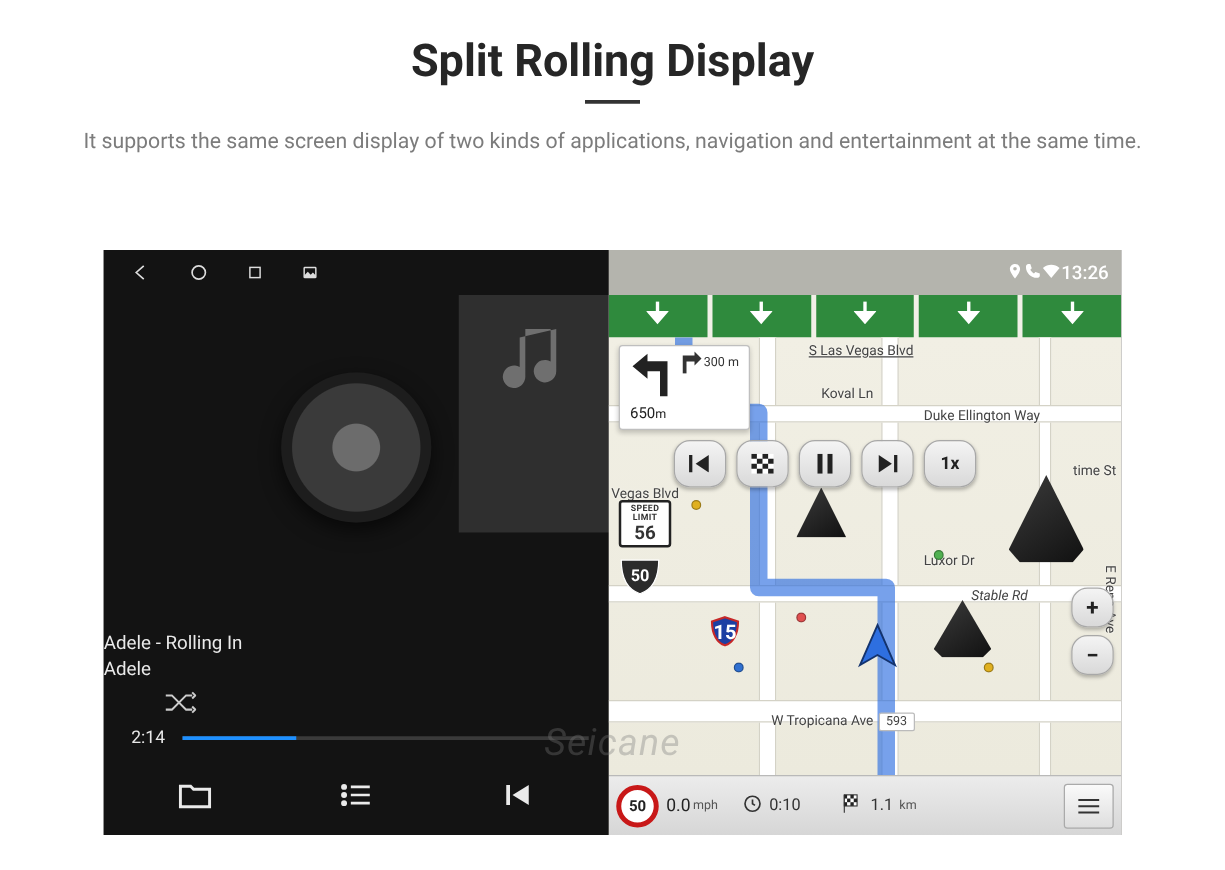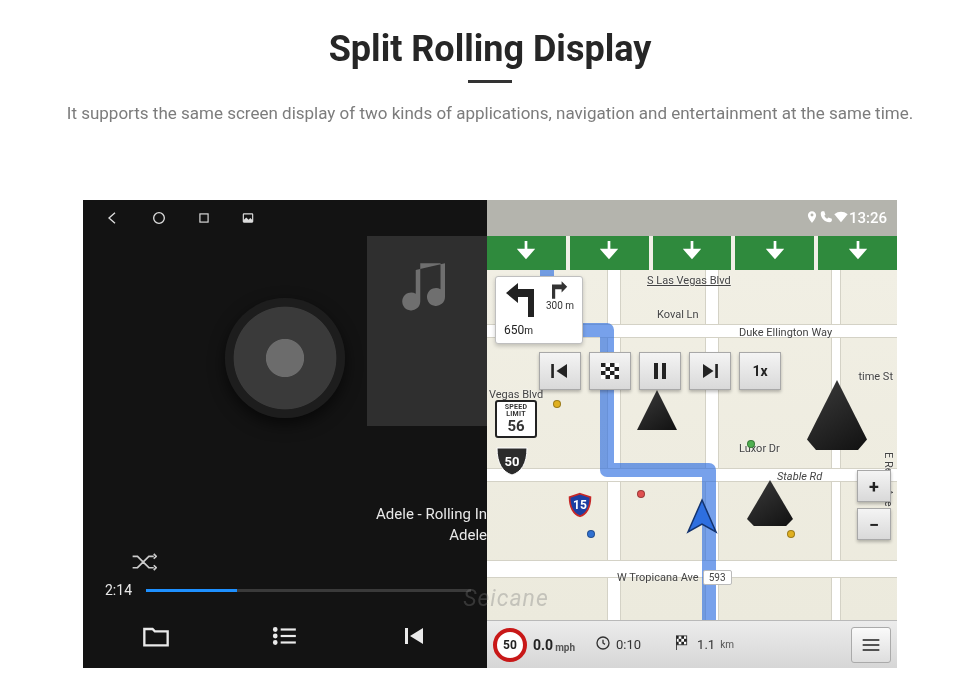--- a/index.html
+++ b/index.html
@@ -76,21 +76,21 @@
 .music-tile {
   position:absolute;
   right:0; top:0;
   width:120px; height:190px;
   background:#2f2f2f;
   display:flex; align-items:flex-start; justify-content:center;
   padding-top:20px;
 }
 .note-glyph { color:#6f6f6f; }
 .track-block {
-  text-align:right;
+  text-align:left;
   font-size:15px;
   color:#e9e9e9;
   line-height:1.4;
   margin-top:24px;
 }
 .shuffle-row {
   display:flex; align-items:center; gap:30px;
   padding: 6px 16px 2px 48px;
   color:#ccc;
 }
@@ -137,21 +137,21 @@
 .label { position:absolute; font-size:11px; color:#444; white-space:nowrap; text-shadow:0 0 2px #fff; }
 .street-badge { display:inline-block; padding:1px 5px; background:#fff; border:1px solid #bbb; border-radius:2px; font-size:10px; margin-left:4px;}
 .turn-card {
   position:absolute; left:8px; top:6px;
   background:#fff; border:1px solid #bfbfbf; border-radius:3px;
   padding:4px 8px 6px 8px;
   display:flex; gap:8px; align-items:flex-start;
   box-shadow:0 2px 4px rgba(0,0,0,.2);
 }
 .turn-main svg { display:block; }
-.turn-next { display:flex; flex-direction:column; align-items:center; gap:1px; font-size:10px; color:#333; }
+.turn-next { display:flex; flex-direction:row; align-items:center; gap:1px; font-size:10px; color:#333; }
 .turn-dist { font-size:12px; color:#222; margin-top:4px; }
 .speed-card {
   position:absolute; left:8px; top:130px;
   width:42px;
   background:#fff; border:2px solid #222; border-radius:3px;
   text-align:center; line-height:1.05; padding:2px 0;
 }
 .speed-card .sl { font-size:7px; letter-spacing:.3px; font-weight:700;}
 .speed-card .num { font-size:15px; font-weight:700;}
 .shield {
@@ -166,55 +166,55 @@
   position:absolute; left:215px; top:248px;
   width:0; height:0;
 }
 .map-controls {
   position:absolute; left:52px; top:82px;
   display:flex; gap:8px;
 }
 .map-btn {
   width:42px; height:38px;
   background:linear-gradient(#f4f4f4,#d9d9d9);
-  border:1px solid #a8a8a8; border-radius:0;
+  border:1px solid #a8a8a8; border-radius:13px;
   display:flex; align-items:center; justify-content:center;
   color:#222; font-size:14px; font-weight:700;
   box-shadow:0 2px 3px rgba(0,0,0,.25);
 }
 .zoom-col { position:absolute; right:6px; top:200px; display:flex; flex-direction:column; gap:6px;}
 .zoom-col .map-btn { width:34px; height:32px; font-size:18px;}
 .hud {
   position:absolute; left:0; right:0; bottom:0; height:48px;
   background:linear-gradient(#ececec,#d6d6d6);
   border-top:1px solid #b9b9b9;
   display:flex; align-items:center;
   gap:6px;
   padding:0 6px;
 }
 .hud-sign {
   width:34px; height:34px; border-radius:50%;
   border:4px solid #c81818; background:#fff;
   display:flex; align-items:center; justify-content:center;
   font-size:12px; font-weight:700; color:#222;
 }
-.hud-speed { font-size:14px; font-weight:700; color:#222; display:flex; align-items:flex-end; gap:2px;}
+.hud-speed { font-size:14px; font-weight:400; color:#222; display:flex; align-items:center; gap:2px;}
 .hud-speed .unit, .hud-dist .unit { font-size:10px; color:#555;}
 .hud-stat { display:flex; align-items:center; gap:5px; color:#333; font-size:13px;}
 .hud-menu {
   margin-left:auto;
   width:40px; height:36px;
   background:linear-gradient(#fafafa,#dedede);
   border:1px solid #aaa; border-radius:3px;
   display:flex; align-items:center; justify-content:center;
 }
 .watermark {
   position:absolute; left:50%; bottom:56px; transform:translateX(-50%);
-  font-size:23px; font-style:italic; color:rgba(120,120,120,.35);
-  letter-spacing:1px; pointer-events:none;margin-left:16px;
+  font-size:30px; font-style:italic; color:rgba(120,120,120,.35);
+  letter-spacing:1px; pointer-events:none;
 }
 .building {
   position:absolute; background:linear-gradient(145deg,#3c3c3c,#111);
   clip-path: polygon(50% 0, 100% 85%, 85% 100%, 15% 100%, 0 85%);
 }
 .poi-dot { position:absolute; width:8px; height:8px; border-radius:50%; border:1px solid rgba(0,0,0,.3);}
 </style>
 </head>
 <body>
 
@@ -376,21 +376,21 @@
       <div class="label" style="left:290px; top:200px;font-style:italic;">Stable Rd</div>
       <div class="label" style="right:2px; top:182px; writing-mode:vertical-rl;">E Reno Ave</div>
       <div class="label" style="left:130px; top:300px;">
         <span>W Tropicana Ave</span><span class="street-badge">593</span>
       </div>
 
       <div style="position:absolute; left:80px; top:222px; width:26px; height:26px; display:flex; align-items:center; justify-content:center;">
         <svg width="26" height="26" viewBox="0 0 30 30">
             <path d="M15 2 L27 6 C27 18 22 26 15 28 C8 26 3 18 3 6 Z" fill="#1c3fa3" stroke="#c62828" stroke-width="2"></path>
           </svg>
-        <span style="position:absolute;color:#fff;font-size:12px;font-weight:700;">15</span>
+        <span style="position:absolute;color:#fff;font-size:16px;font-weight:700;">15</span>
       </div>
 
       <div class="building" style="right:30px; top:110px; width:60px; height:70px;"></div>
       <div class="building" style="left:260px; top:210px; width:46px; height:46px;"></div>
       <div class="building" style="left:150px; top:120px; width:40px; height:40px; clip-path:polygon(0 100%,50% 0,100% 100%);"></div>
 
       <div class="poi-dot" style="left:66px; top:130px; background:#e0b020;"></div>
       <div class="poi-dot" style="left:150px; top:220px; background:#e05050;"></div>
       <div class="poi-dot" style="left:260px; top:170px; background:#50b050;"></div>
       <div class="poi-dot" style="left:100px; top:260px; background:#3070d0;"></div>

